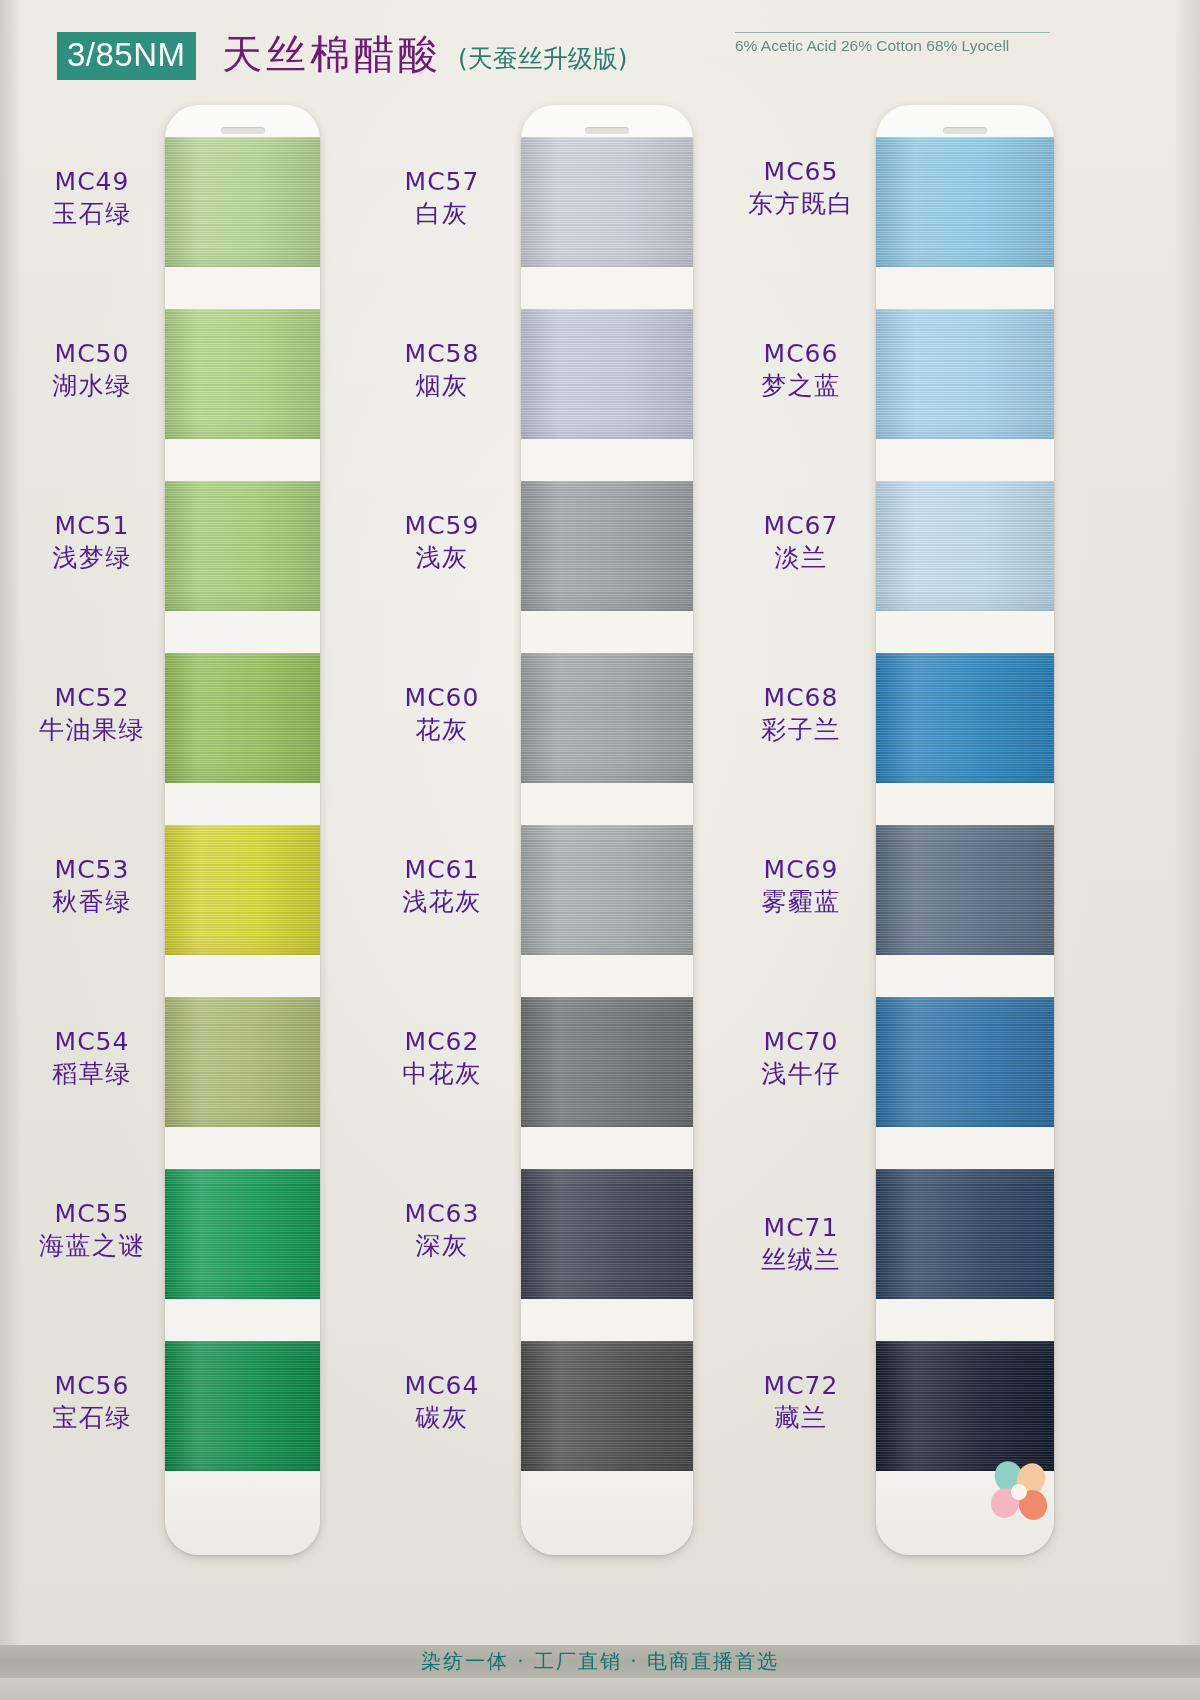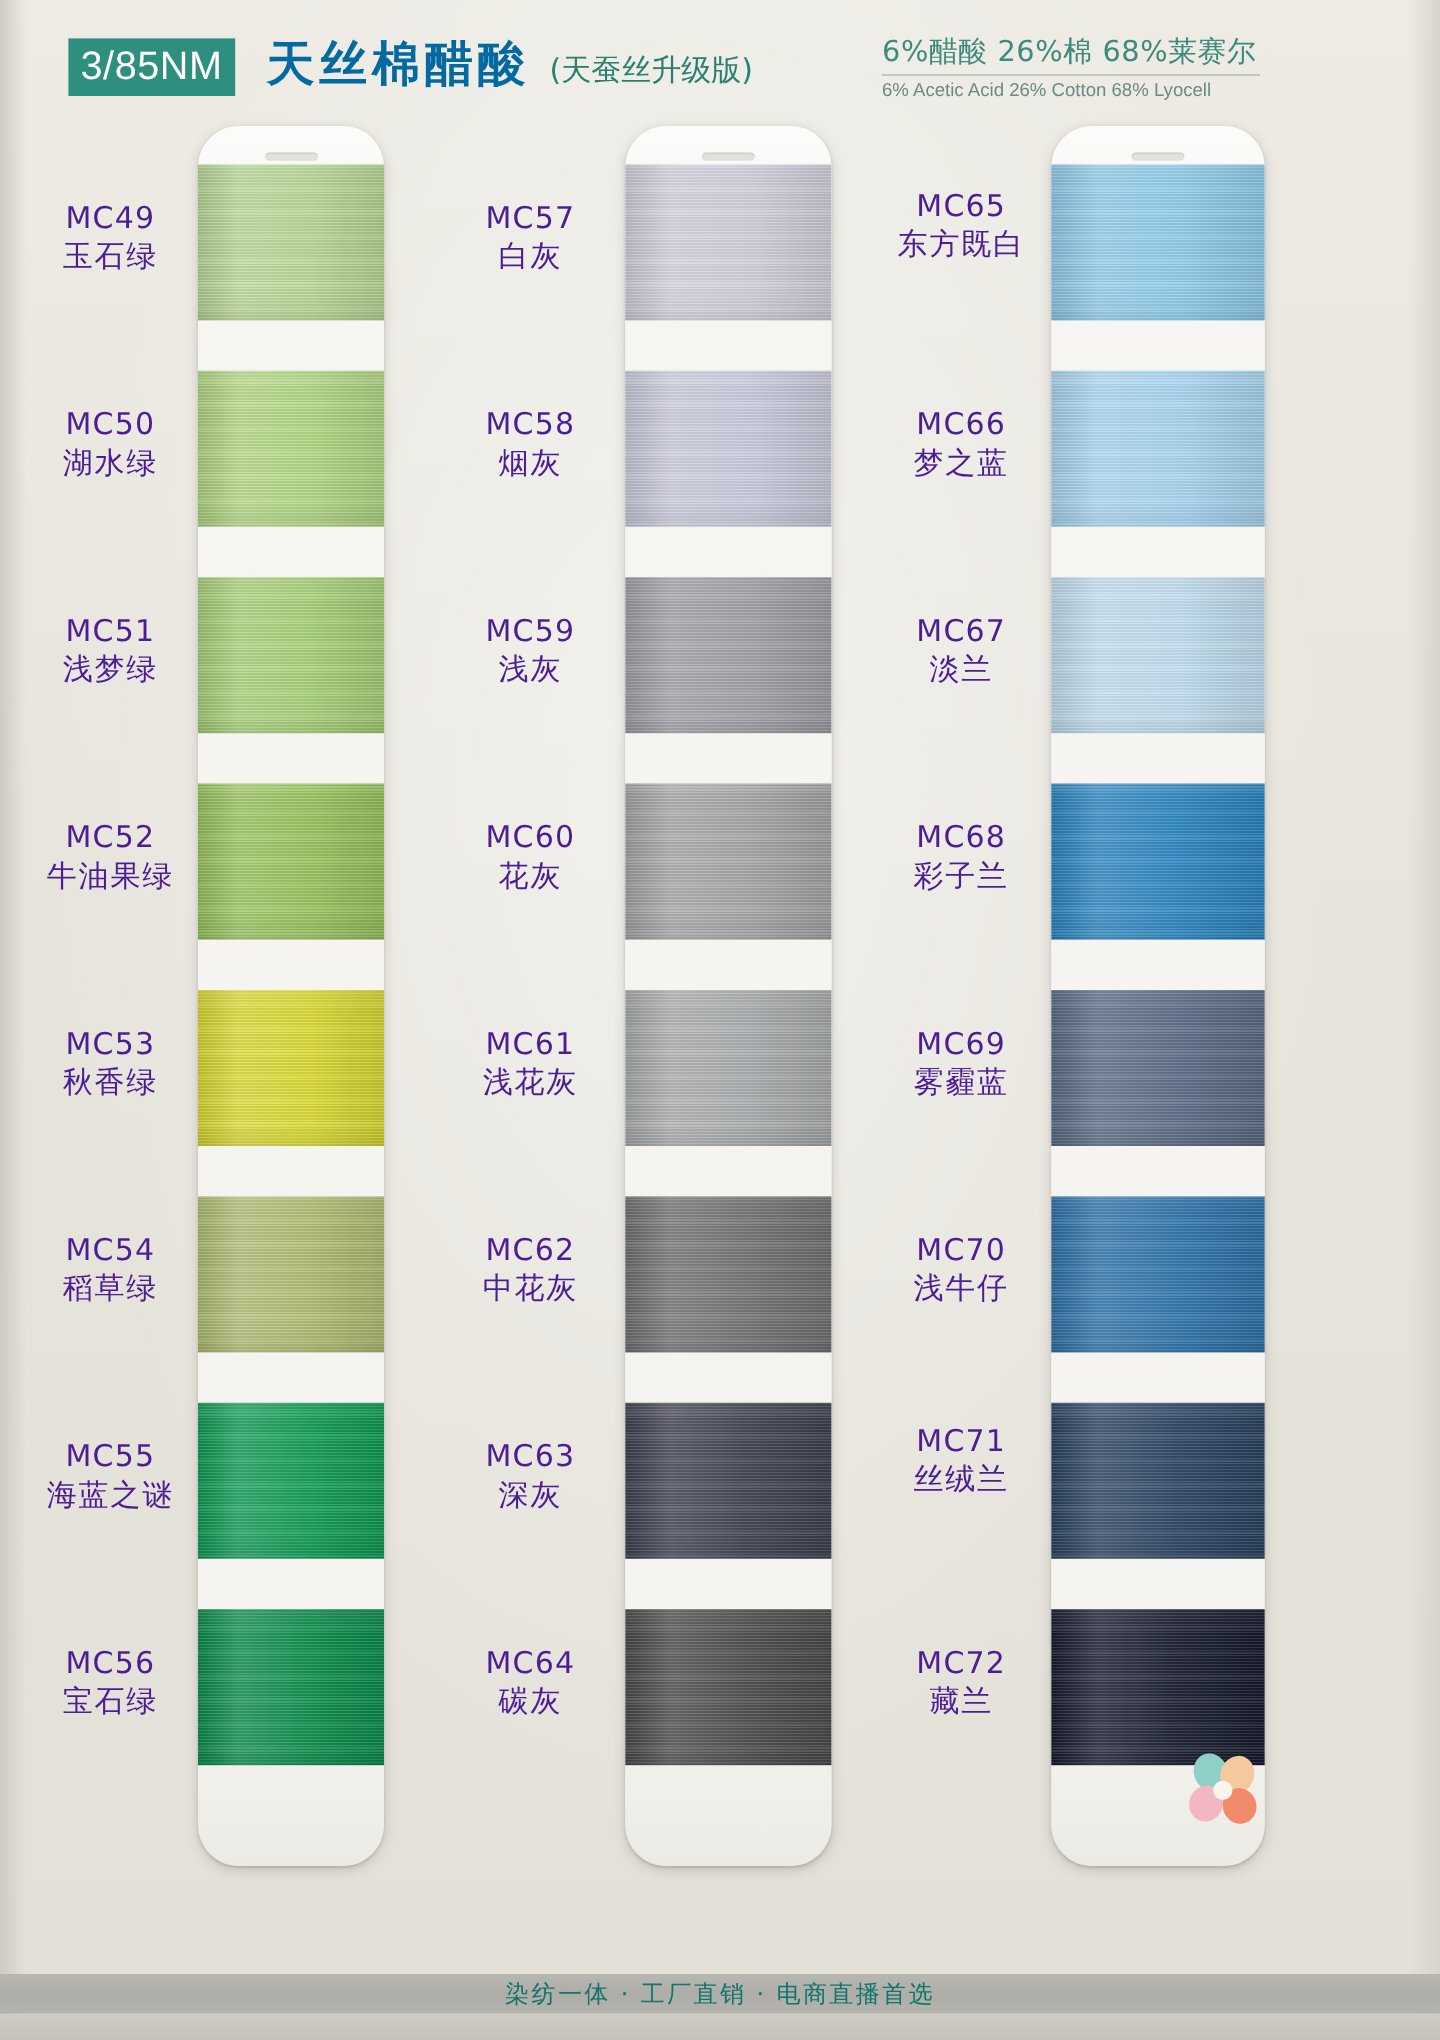--- a/index.html
+++ b/index.html
@@ -31,22 +31,22 @@
   #hdr-badge{
     position:absolute;left:57px;top:32px;
     background:#2e8f7e;color:#ffffff;
     font-size:33px;line-height:42px;letter-spacing:.5px;
     padding:2px 10px 4px 10px;
     font-family:"Liberation Sans","DejaVu Sans",sans-serif;
     white-space:nowrap;
   }
   #hdr-title{
     position:absolute;left:222px;top:30px;
-    color:#0369a1;font-size:40px;line-height:48px;
-    font-weight:bold;letter-spacing:4px;white-space:nowrap;
+    color:#701a75;font-size:40px;line-height:48px;
+    font-weight:normal;letter-spacing:4px;white-space:nowrap;
     font-family:"DejaVu Sans","Liberation Sans",sans-serif;
   }
   #hdr-sub{
     position:absolute;left:458px;top:42px;
     color:#2b7f70;font-size:25px;line-height:34px;white-space:nowrap;
     font-family:"DejaVu Sans","Liberation Sans",sans-serif;
   }
   #hdr-comp{position:absolute;left:735px;top:28px;width:330px;}
   #hdr-comp-cn{
     color:#3e8a7d;font-size:24px;line-height:30px;white-space:nowrap;
@@ -123,21 +123,20 @@
 
 <div id="board"></div>
 <div class="edge-l"></div>
 <div class="edge-r"></div>
 
 <div id="header">
   <div id="hdr-badge">3/85NM</div>
   <div id="hdr-title">天丝棉醋酸</div>
   <div id="hdr-sub">(天蚕丝升级版)</div>
   <div id="hdr-comp">
-    <div id="hdr-comp-cn">6%醋酸 26%棉 68%莱赛尔</div>
     <div id="hdr-rule"></div>
     <div id="hdr-comp-en">6% Acetic Acid  26% Cotton  68% Lyocell</div>
   </div>
 </div>
 
 <div id="columns-root">
     <div class="col">
       <div class="label" style="left: 22px; width: 140px; top: 166px;">
         <span class="code">MC49</span>
         <span class="cn">玉石绿</span>
@@ -277,21 +276,21 @@
         <span class="cn">彩子兰</span>
       </div>
       <div class="label" style="left: 726px; width: 150px; top: 854px;">
         <span class="code">MC69</span>
         <span class="cn">雾霾蓝</span>
       </div>
       <div class="label" style="left: 726px; width: 150px; top: 1026px;">
         <span class="code">MC70</span>
         <span class="cn">浅牛仔</span>
       </div>
-      <div class="label" style="left: 726px; width: 150px; top: 1185px;">
+      <div class="label" style="left: 726px; width: 150px; top: 1212px;">
         <span class="code">MC71</span>
         <span class="cn">丝绒兰</span>
       </div>
       <div class="label" style="left: 726px; width: 150px; top: 1370px;">
         <span class="code">MC72</span>
         <span class="cn">藏兰</span>
       </div>
       <div class="card" style="left: 876px; top: 105px; width: 178px; height: 1450px;">
         <div class="card-hole"></div>
         <div class="swatch" title="MC65 东方既白" style="top: 32px; height: 130px; background: rgb(143, 203, 233);">

